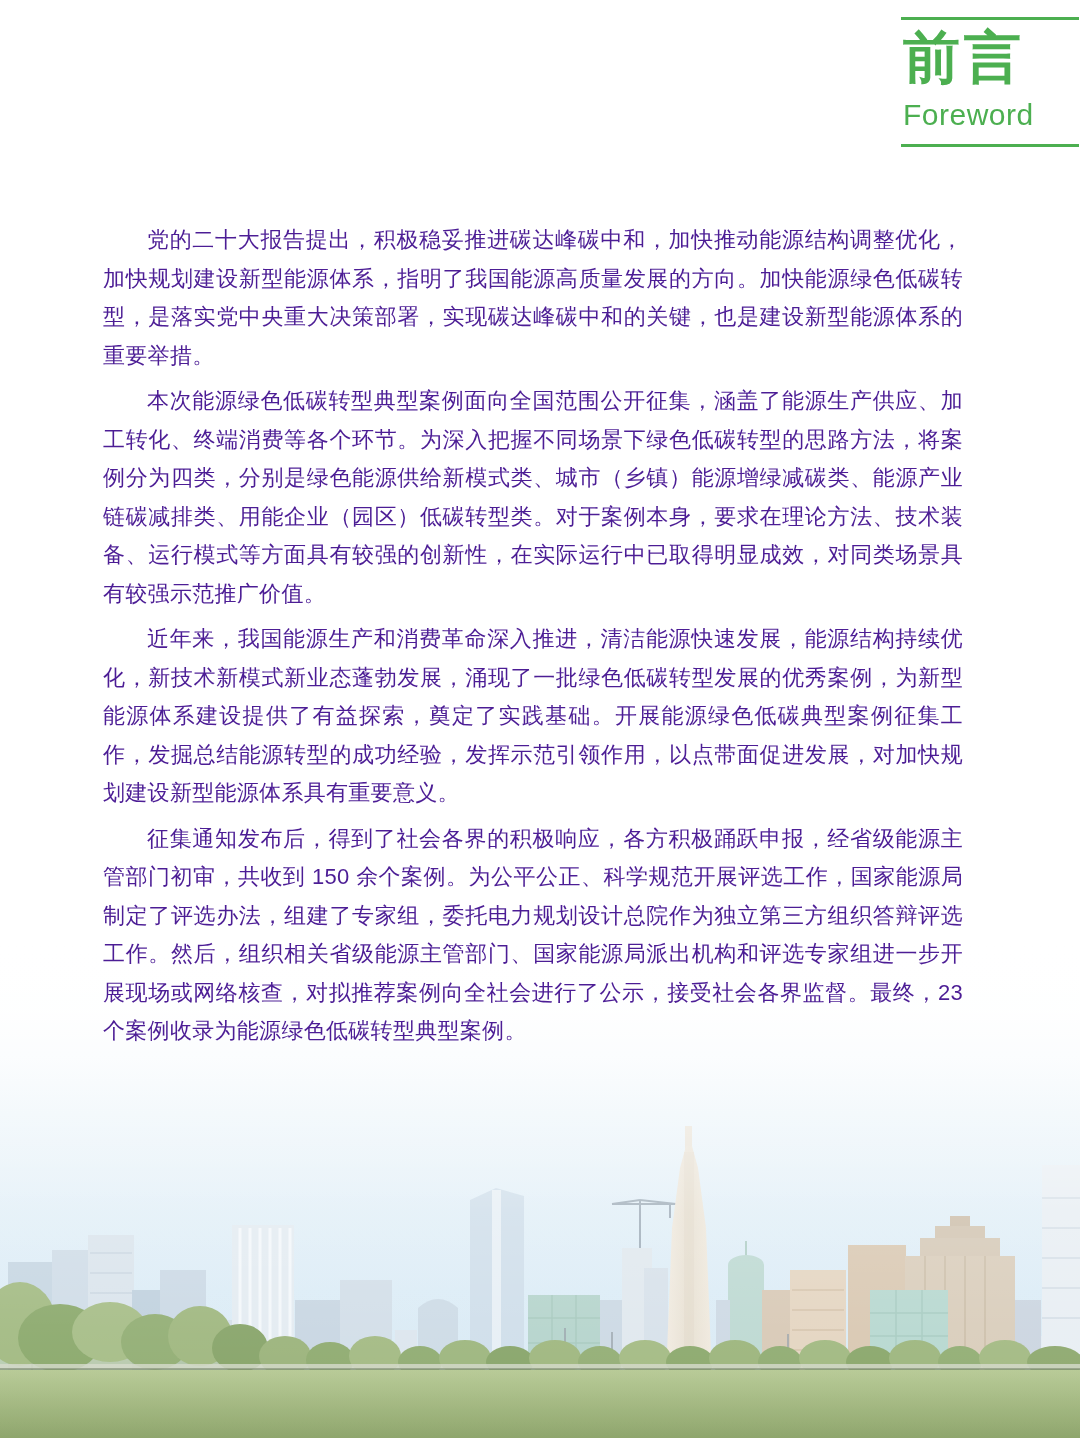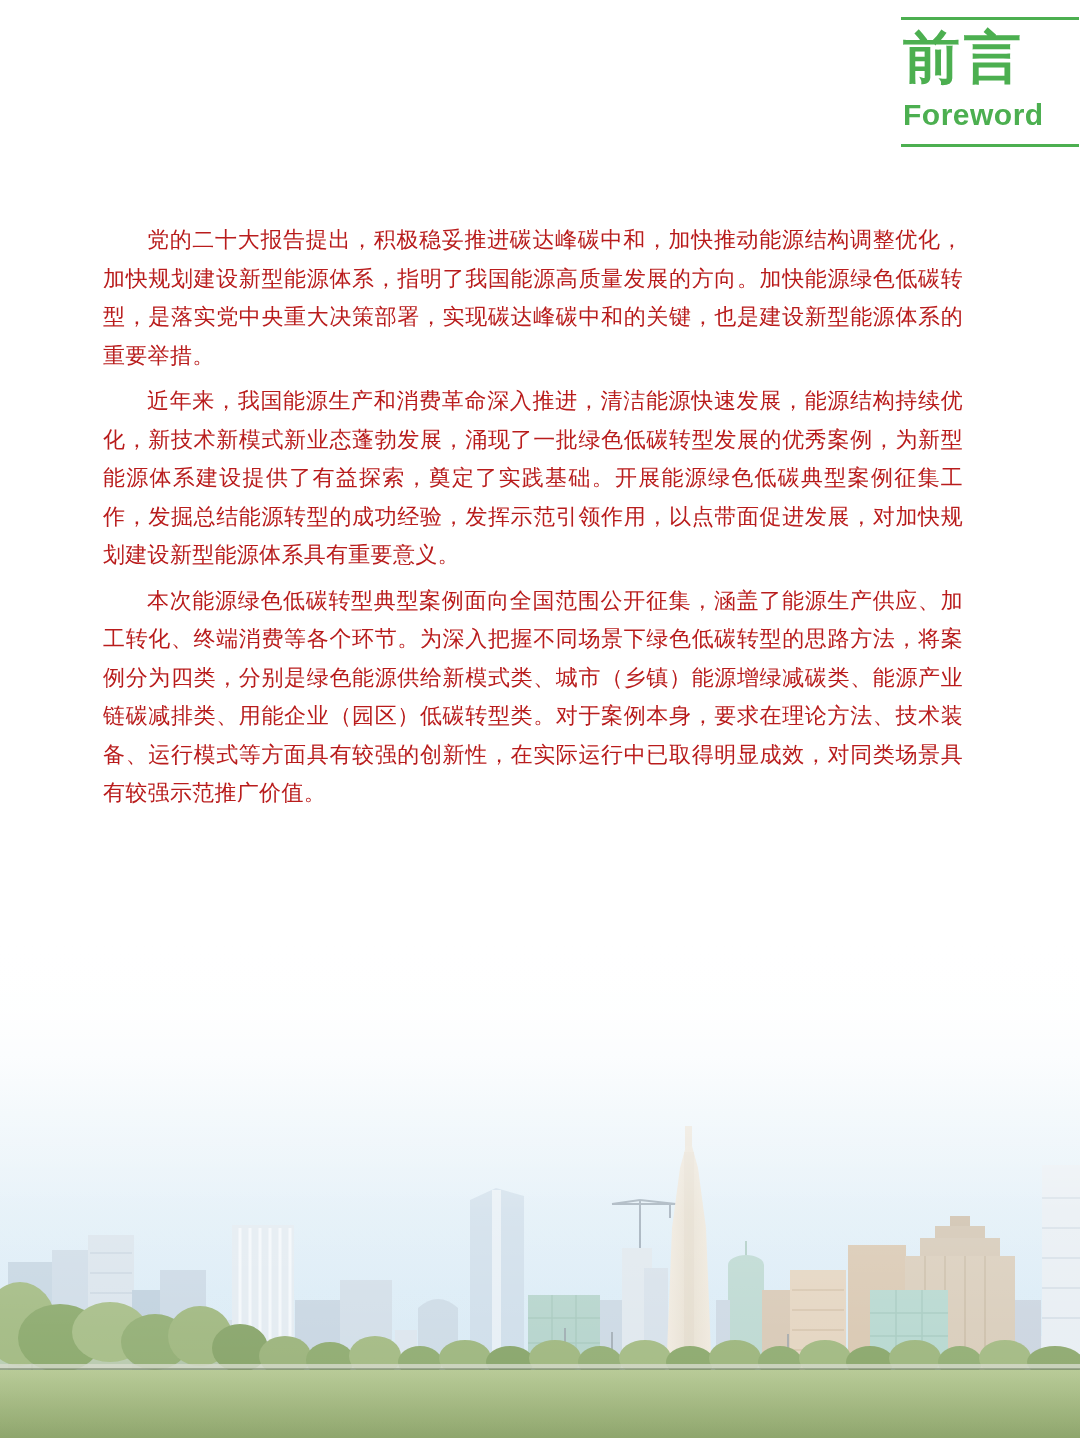--- a/index.html
+++ b/index.html
@@ -18,32 +18,32 @@
     padding:5px 0 13px 2px;
     z-index:3;
   }
   .fw-title-zh{
     margin:4px 0 12px 0;
     font-size:57px;line-height:1.0;font-weight:700;
     letter-spacing:4px;color:var(--accent,#4caf50);
   }
   .fw-title-en{
     margin-top:8px;
-    font-size:30px;line-height:1.1;font-weight:700;
+    font-size:30px;line-height:1.1;font-weight:400;
     letter-spacing:.5px;color:var(--accent,#4caf50);
   }
 
   
   .fw-main{
     position:absolute;top:221px;left:103px;width:860px;z-index:2;
   }
   .fw-main p{
     margin:0 0 7px 0;
     font-size:22px;line-height:38.5px;
-    color:#b91c1c;
+    color:#4c1d95;
     text-align:justify;
     text-indent:2em;
     letter-spacing:.3px;
   }
 
   
   .scene{
     position:absolute;left:0;bottom:0;width:1080px;height:500px;z-index:1;
   }
   .scene svg{display:block;width:100%;height:100%;}
@@ -53,22 +53,23 @@
 
 <div class="page">
 
   <header class="fw-header">
     <h1 class="fw-title-zh">前言</h1>
     <div class="fw-title-en">Foreword</div>
   </header>
 
   <main class="fw-main">
     <p>党的二十大报告提出，积极稳妥推进碳达峰碳中和，加快推动能源结构调整优化，加快规划建设新型能源体系，指明了我国能源高质量发展的方向。加快能源绿色低碳转型，是落实党中央重大决策部署，实现碳达峰碳中和的关键，也是建设新型能源体系的重要举措。</p>
+    <p>本次能源绿色低碳转型典型案例面向全国范围公开征集，涵盖了能源生产供应、加工转化、终端消费等各个环节。为深入把握不同场景下绿色低碳转型的思路方法，将案例分为四类，分别是绿色能源供给新模式类、城市（乡镇）能源增绿减碳类、能源产业链碳减排类、用能企业（园区）低碳转型类。对于案例本身，要求在理论方法、技术装备、运行模式等方面具有较强的创新性，在实际运行中已取得明显成效，对同类场景具有较强示范推广价值。</p>
     <p>近年来，我国能源生产和消费革命深入推进，清洁能源快速发展，能源结构持续优化，新技术新模式新业态蓬勃发展，涌现了一批绿色低碳转型发展的优秀案例，为新型能源体系建设提供了有益探索，奠定了实践基础。开展能源绿色低碳典型案例征集工作，发掘总结能源转型的成功经验，发挥示范引领作用，以点带面促进发展，对加快规划建设新型能源体系具有重要意义。</p>
-    <p>本次能源绿色低碳转型典型案例面向全国范围公开征集，涵盖了能源生产供应、加工转化、终端消费等各个环节。为深入把握不同场景下绿色低碳转型的思路方法，将案例分为四类，分别是绿色能源供给新模式类、城市（乡镇）能源增绿减碳类、能源产业链碳减排类、用能企业（园区）低碳转型类。对于案例本身，要求在理论方法、技术装备、运行模式等方面具有较强的创新性，在实际运行中已取得明显成效，对同类场景具有较强示范推广价值。</p>
+    <p>征集通知发布后，得到了社会各界的积极响应，各方积极踊跃申报，经省级能源主管部门初审，共收到 150 余个案例。为公平公正、科学规范开展评选工作，国家能源局制定了评选办法，组建了专家组，委托电力规划设计总院作为独立第三方组织答辩评选工作。然后，组织相关省级能源主管部门、国家能源局派出机构和评选专家组进一步开展现场或网络核查，对拟推荐案例向全社会进行了公示，接受社会各界监督。最终，23 个案例收录为能源绿色低碳转型典型案例。</p>
   </main>
 
   <div class="scene">
     <svg viewBox="0 0 1080 500" preserveAspectRatio="none" aria-hidden="true">
       <defs>
         <linearGradient id="sky" x1="0" y1="0" x2="0" y2="1">
           <stop offset="0" stop-color="#ffffff"></stop>
           <stop offset="0.35" stop-color="#e9f3f9"></stop>
           <stop offset="0.7" stop-color="#dcecf6"></stop>
           <stop offset="1" stop-color="#d6e8f2"></stop>

